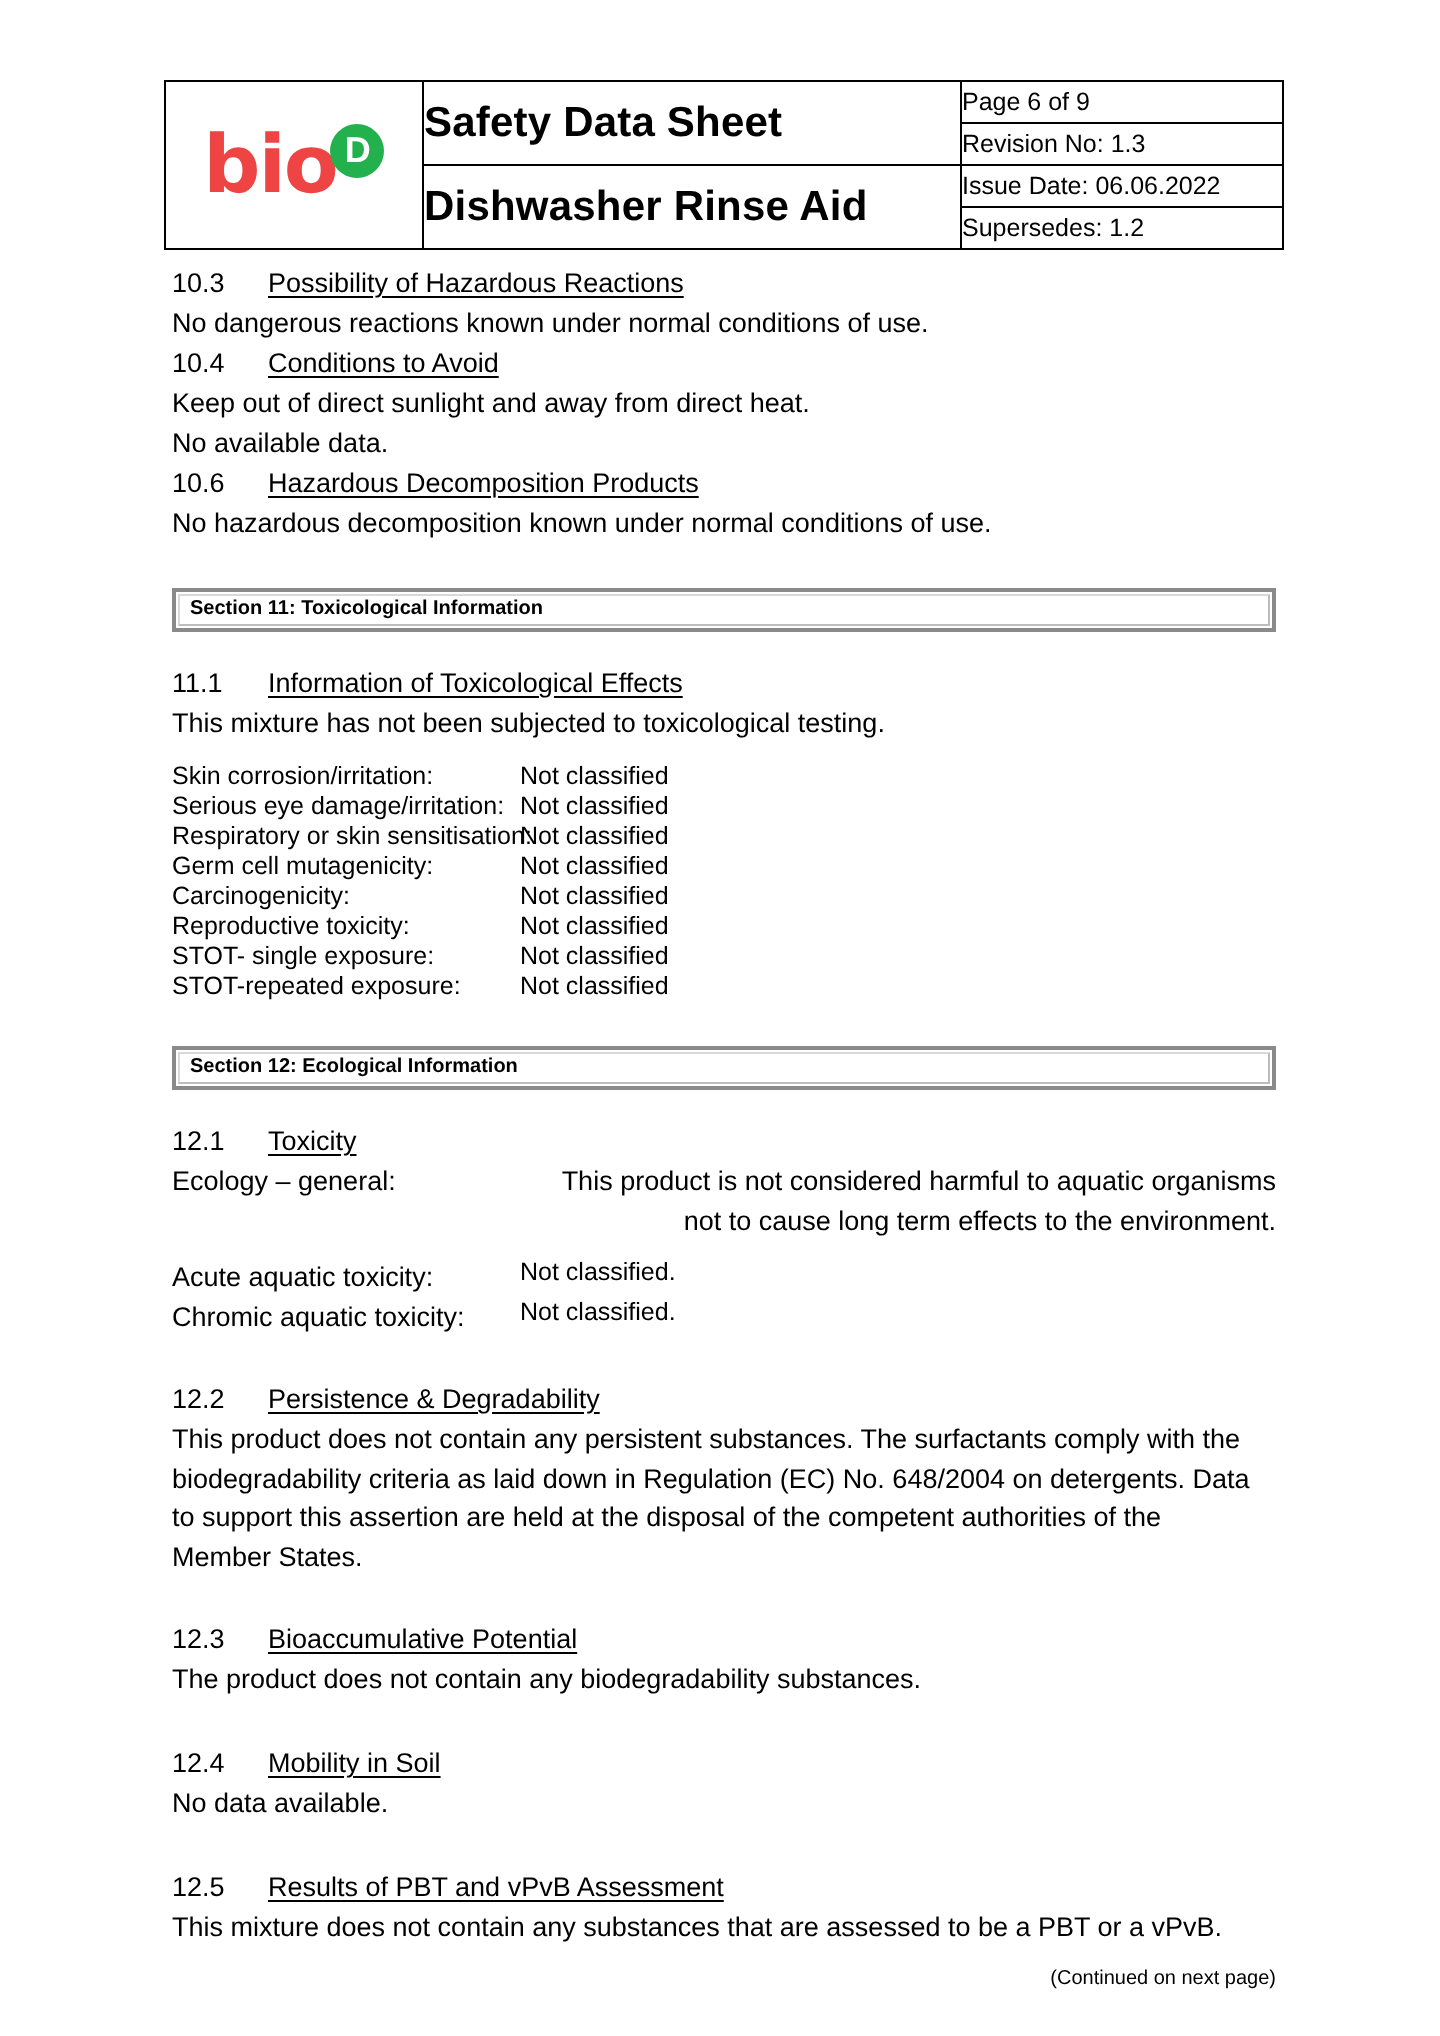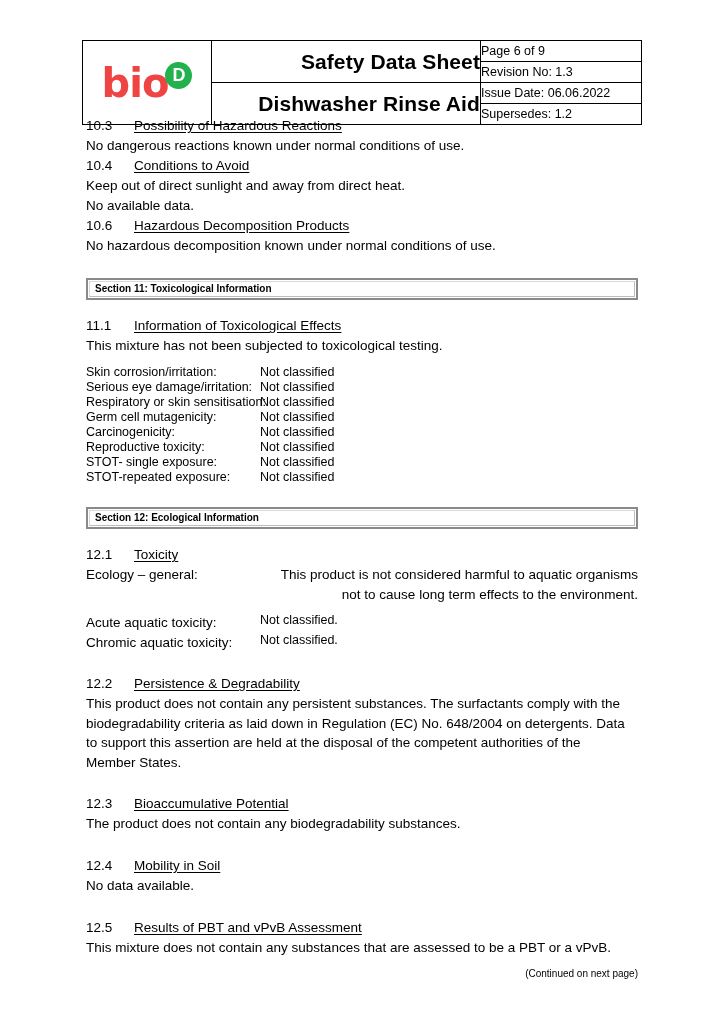--- a/index.html
+++ b/index.html
@@ -72,41 +72,41 @@
     line-height: 27px;
     text-align: center;
     vertical-align: middle;
     margin-left: -3px;
     position: relative;
     top: -7px;
   }
 
   .title-cell {
     width: 268px;
-    text-align: right;
+    text-align: left;
     font-weight: 700;
     font-size: 21px;
     height: 40px;
     padding: 2px 4px;
     letter-spacing: 0.1px;
   }
 
   .meta-cell {
     width: 160px;
     font-size: 12.5px;
     height: 20px;
     padding: 1px 4px;
     white-space: nowrap;
   }
 
   
   .content {
     position: absolute;
     left: 86px;
-    top: 116px;
+    top: 132px;
     width: 552px;
   }
 
   .num-heading {
     font-size: 13.5px;
     line-height: 20px;
     margin: 0;
     white-space: nowrap;
   }
   .num-heading .num {

